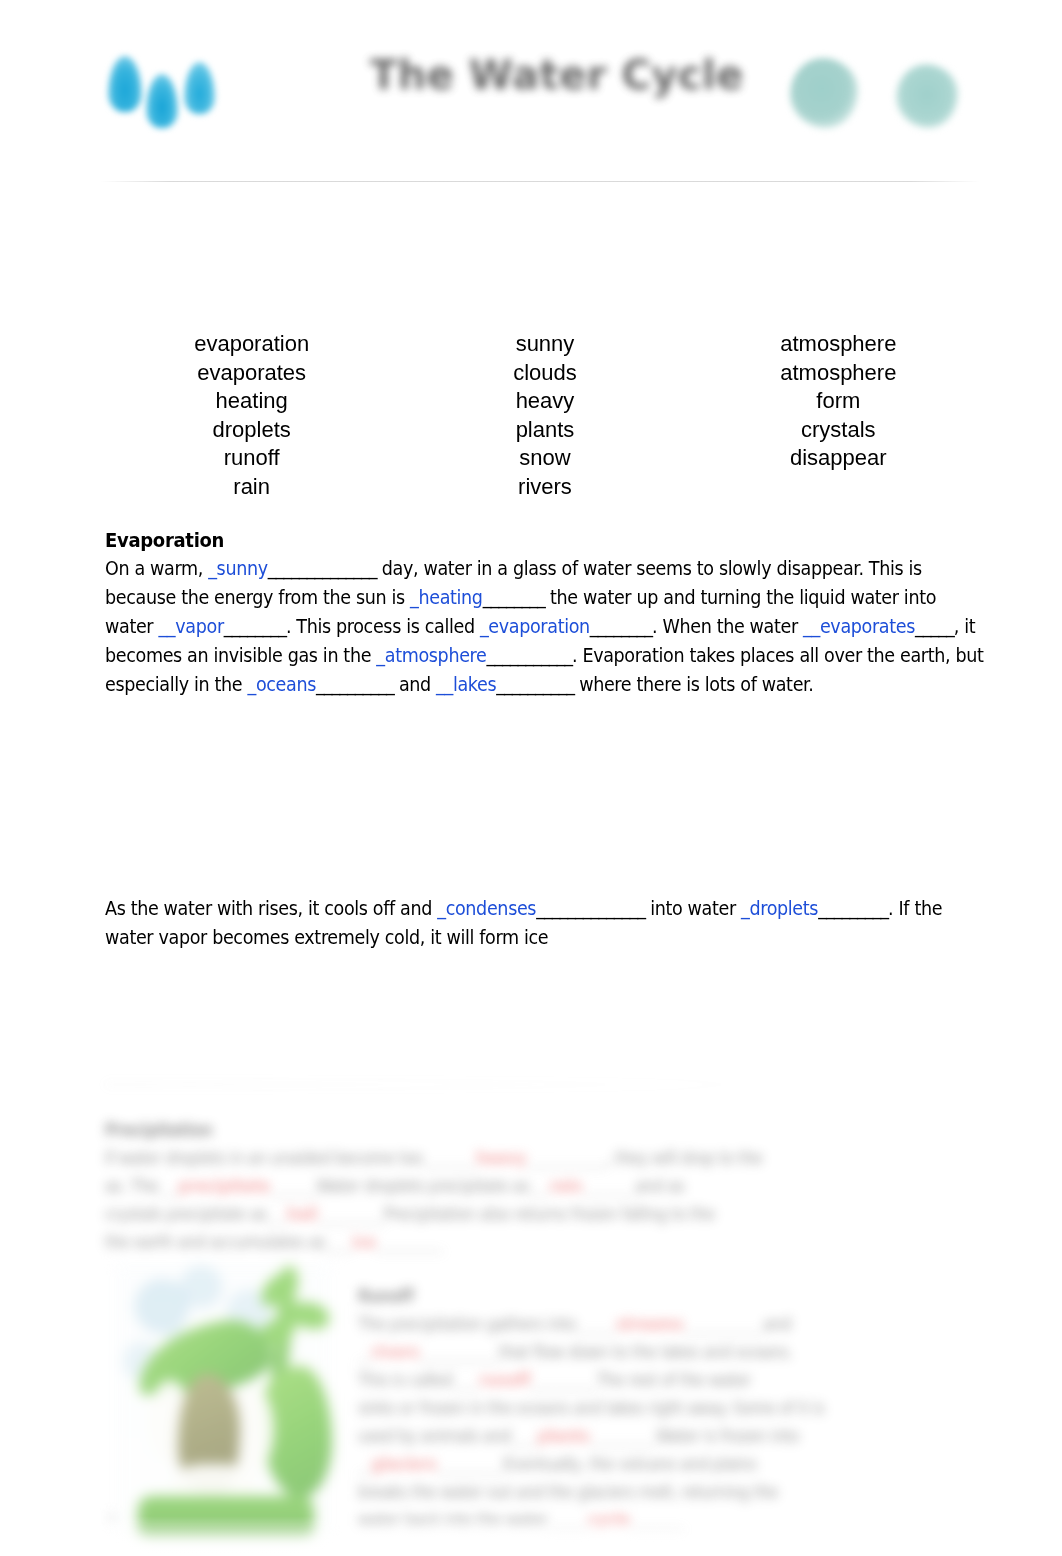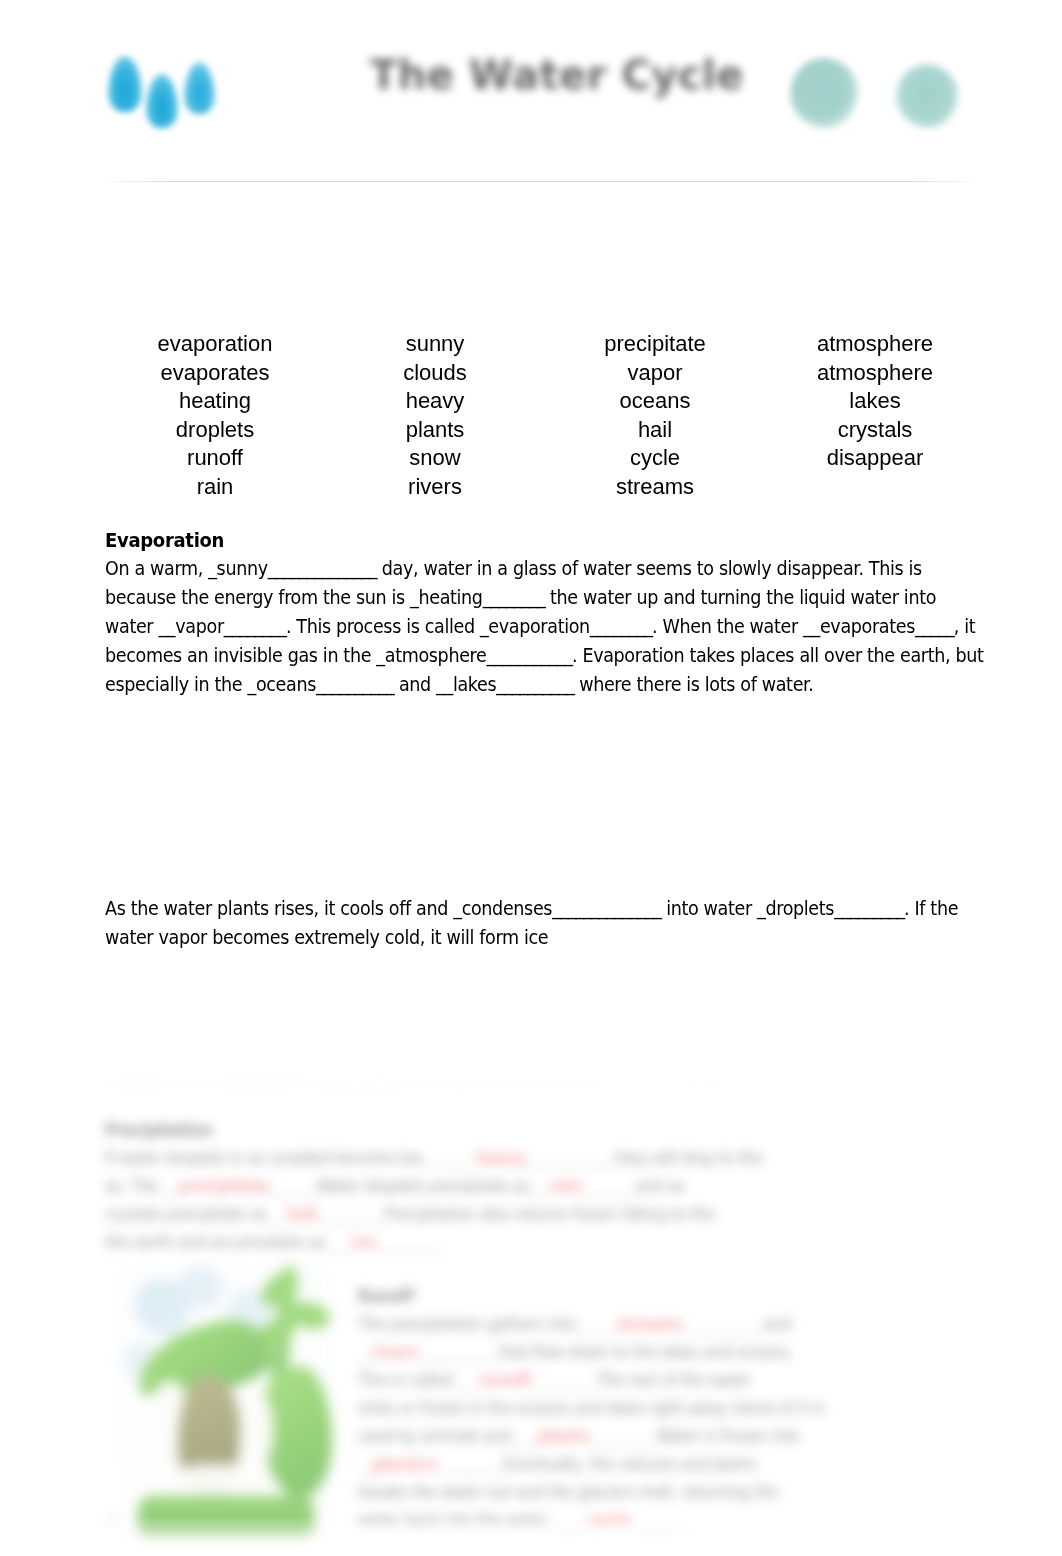--- a/index.html
+++ b/index.html
@@ -148,21 +148,21 @@
   }
   .body-text {
     font-family: "DejaVu Sans Condensed", "DejaVu Sans", sans-serif;
     font-size: 19.5px;
     line-height: 29px;
     letter-spacing: -0.35px;
     color: #000000;
     margin: 0;
   }
   .ans {
-    color: #000000;
+    color: #1d4ed8;
     font-family: "DejaVu Sans Condensed", "DejaVu Sans", sans-serif;
   }
   .blankline {
     color: #000000;
     letter-spacing: -1px;
     margin-top: 28px;
   }
 
   .evap-block {
     position: absolute;
@@ -353,43 +353,35 @@
     </div>
     <div class="wb-col">
       <span class="wb-word">sunny</span>
       <span class="wb-word">clouds</span>
       <span class="wb-word">heavy</span>
       <span class="wb-word">plants</span>
       <span class="wb-word">snow</span>
       <span class="wb-word">rivers</span>
     </div>
     <div class="wb-col">
-      <span class="wb-word">precipitate</span>
-      <span class="wb-word">vapor</span>
-      <span class="wb-word">oceans</span>
-      <span class="wb-word">hail</span>
-      <span class="wb-word">cycle</span>
-      <span class="wb-word">streams</span>
-    </div>
-    <div class="wb-col">
       <span class="wb-word">atmosphere</span>
       <span class="wb-word">atmosphere</span>
-      <span class="wb-word">lakes</span>
+      <span class="wb-word">form</span>
       <span class="wb-word">crystals</span>
       <span class="wb-word">disappear</span>
     </div>
   </div>
 
   <div class="evap-block">
     <div class="section-head">Evaporation</div>
     <p class="body-text"><span>On a warm, </span><span class="ans">_sunny</span><span class="blankline">______________</span><span> day, water in a glass of water seems to slowly disappear. This is because the energy from the sun is </span><span class="ans">_heating</span><span class="blankline">________</span><span> the water up and turning the liquid water into water </span><span class="ans">__vapor</span><span class="blankline">________</span><span>. This process is called </span><span class="ans">_evaporation</span><span class="blankline">________</span><span>. When the water </span><span class="ans">__evaporates</span><span class="blankline">_____</span><span>, it becomes an invisible gas in the </span><span class="ans">_atmosphere</span><span class="blankline">___________</span><span>. Evaporation takes places all over the earth, but especially in the </span><span class="ans">_oceans</span><span class="blankline">__________</span><span> and </span><span class="ans">__lakes</span><span class="blankline">__________</span><span> where there is lots of water.</span></p>
   </div>
 
   <div class="cond-block">
-    <p class="body-text"><span>As the water plants rises, it cools off and </span><span class="ans">_condenses</span><span class="blankline">______________</span><span> into water </span><span class="ans">_droplets</span><span class="blankline">_________</span><span>. If the water vapor becomes extremely cold, it will form ice</span></p>
+    <p class="body-text"><span>As the water with rises, it cools off and </span><span class="ans">_condenses</span><span class="blankline">______________</span><span> into water </span><span class="ans">_droplets</span><span class="blankline">_________</span><span>. If the water vapor becomes extremely cold, it will form ice</span></p>
   </div>
 
   <div class="blur-zone">
     <div class="blur-inner">
       <div class="bz-toprule"></div>
 
       <div class="bz-text bz-head" style="left:105px; top:46px;">Precipitation</div>
 
       <div class="bz-text" style="left:105px; top:74px;"><span>If water droplets in an unaided become too</span><span class="bz-blank">________</span><span class="bz-ans">heavy</span><span class="bz-blank">____________</span><span>, they will drop to the</span></div>
 

